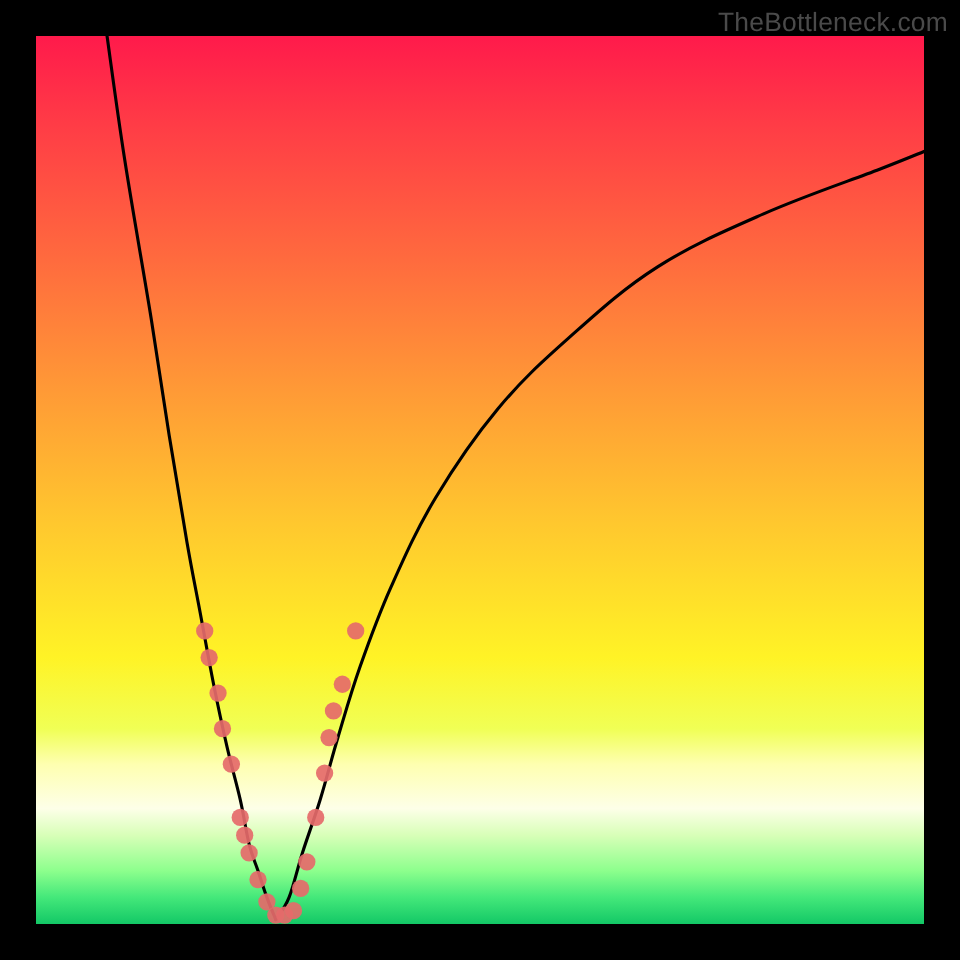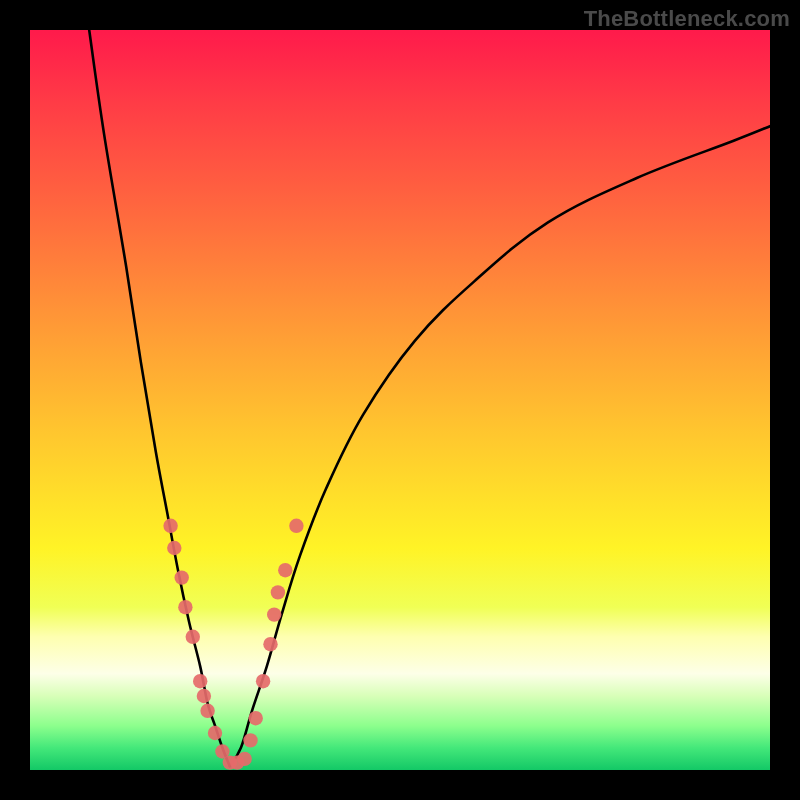--- a/index.html
+++ b/index.html
@@ -39,21 +39,21 @@
       #44e87a 97%,
       #13c866 100%
     );
   }
   .watermark {
     position: absolute;
     top: 6px;
     right: 10px;
     color: #4a4a4a;
     font-size: 22px;
-    font-weight: 700;
+    font-weight: 400;
     letter-spacing: 0.2px;
     user-select: none;
   }
   svg.overlay {
     position: absolute;
     left: 0;
     top: 0;
     pointer-events: none;
   }
 </style>

